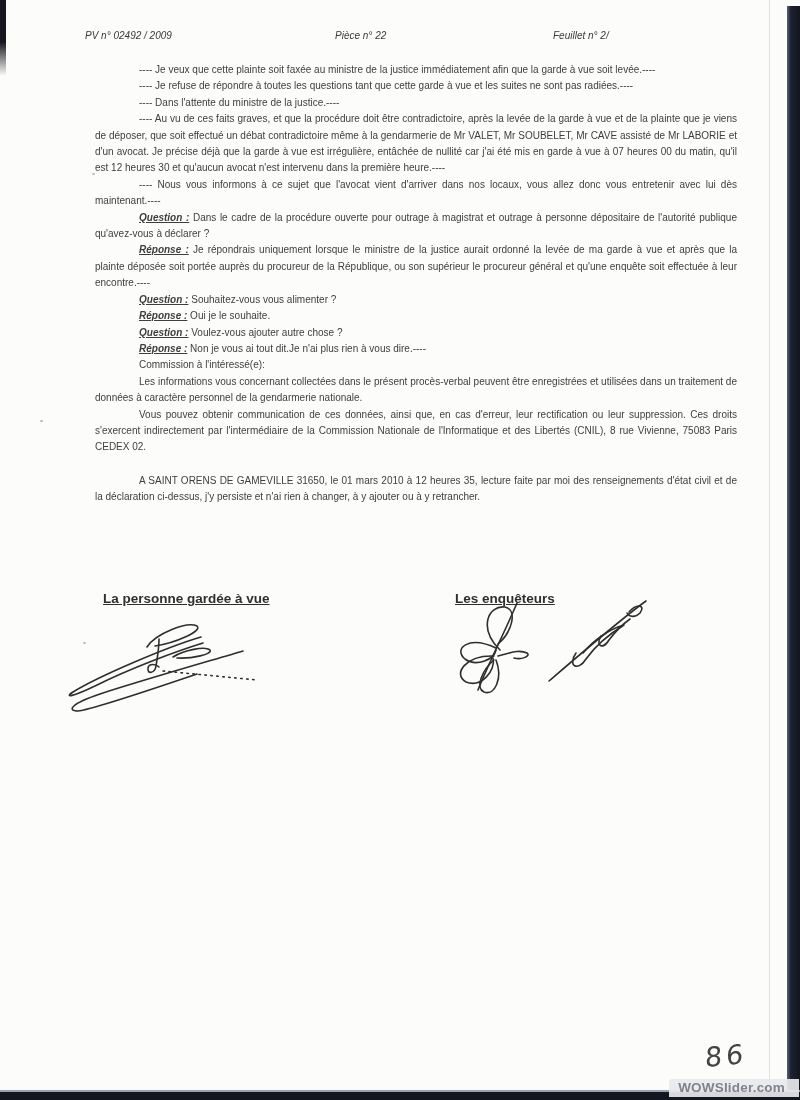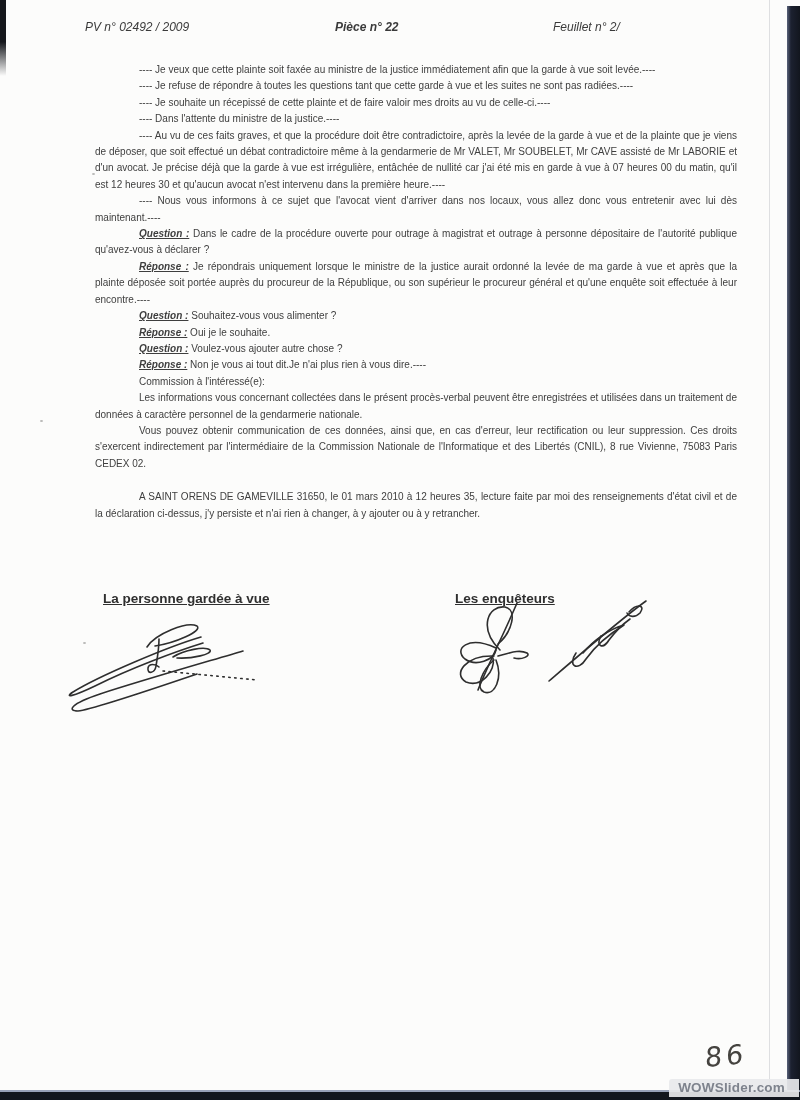--- a/index.html
+++ b/index.html
@@ -11,23 +11,23 @@
   
   .edge-right{position:absolute;top:6px;right:0;bottom:0;width:13px;
     background:linear-gradient(to right,#59627a 0,#1c2130 30%,#12161e 100%);z-index:4;}
   .edge-bottom{position:absolute;left:0;right:0;bottom:0;height:8px;
     background:#12161e;border-top:2px solid #97a1b8;z-index:4;}
   .corner-tl{position:absolute;left:0;top:0;width:6px;height:76px;
     background:linear-gradient(to bottom,#15171c 55%,rgba(21,23,28,0) 100%);z-index:4;}
   .fold-line{position:absolute;top:0;bottom:10px;left:769px;width:1px;
     background:rgba(130,135,148,0.25);z-index:1;}
   
-  .hdr{position:absolute;top:20px;font-style:italic;font-size:12px;color:#3a3a3a;}
+  .hdr{position:absolute;top:30px;font-style:italic;font-size:10px;color:#3a3a3a;}
   .hdr-pv{left:85px;}
-  .hdr-piece{left:335px;font-weight:bold;}
+  .hdr-piece{left:335px;font-weight:normal;}
   .hdr-feuillet{left:553px;}
   
   .body-text{position:absolute;left:95px;top:62px;width:642px;
     font-size:10px;line-height:16.4px;color:#3e3e3e;text-align:justify;}
   .body-text p{margin:0;text-indent:44px;}
   .gap-before{margin-top:17px !important;}
   .qr-label{font-style:italic;font-weight:bold;text-decoration:underline;}
   
   .sig-label{position:absolute;top:591px;font-size:13.5px;font-weight:bold;
     color:#2f2f2f;text-decoration:underline;}
@@ -54,21 +54,20 @@
 <div class="edge-right"></div>
 <div class="edge-bottom"></div>
 
 <div class="hdr hdr-pv">PV n° 02492 / 2009</div>
 <div class="hdr hdr-piece">Pièce n° 22</div>
 <div class="hdr hdr-feuillet">Feuillet n°  2/</div>
 
 <div class="body-text">
     <p>---- Je veux que cette plainte soit faxée au ministre de la justice immédiatement afin que la garde à vue soit levée.----</p>
     <p>---- Je refuse de répondre à toutes les questions tant que cette garde à vue et les suites ne sont pas radiées.----</p>
-    <p>---- Je souhaite un récepissé de cette plainte et de faire valoir mes droits au vu de celle-ci.----</p>
     <p>---- Dans l'attente du ministre de la justice.----</p>
     <p>---- Au vu de ces faits graves, et que la procédure doit être contradictoire, après la levée de la garde à vue et de la plainte que je viens de déposer, que soit effectué un débat contradictoire même à la gendarmerie de Mr VALET, Mr SOUBELET, Mr CAVE assisté de Mr LABORIE et d'un avocat. Je précise déjà que la garde à vue est irrégulière, entâchée de nullité car j'ai été mis en garde à vue à 07 heures 00 du matin, qu'il est 12 heures 30 et qu'aucun avocat n'est intervenu dans la première heure.----</p>
     <p>---- Nous vous informons à ce sujet que l'avocat vient d'arriver dans nos locaux, vous allez donc vous entretenir avec lui dès maintenant.----</p>
     <p><span class="qr-label">Question :</span> Dans le cadre de la procédure ouverte pour outrage à magistrat et outrage à personne dépositaire de l'autorité publique qu'avez-vous à déclarer ?</p>
     <p><span class="qr-label">Réponse :</span> Je répondrais uniquement lorsque le ministre de la justice aurait ordonné la levée de ma garde à vue et après que la plainte déposée soit portée auprès du procureur de la République, ou son supérieur le procureur général et qu'une enquête soit effectuée à leur encontre.----</p>
     <p><span class="qr-label">Question :</span> Souhaitez-vous vous alimenter ?</p>
     <p><span class="qr-label">Réponse :</span> Oui je le souhaite.</p>
     <p><span class="qr-label">Question :</span> Voulez-vous ajouter autre chose ?</p>
     <p><span class="qr-label">Réponse :</span> Non je vous ai tout dit.Je n'ai plus rien à vous dire.----</p>
     <p>Commission à l'intéressé(e):</p>

